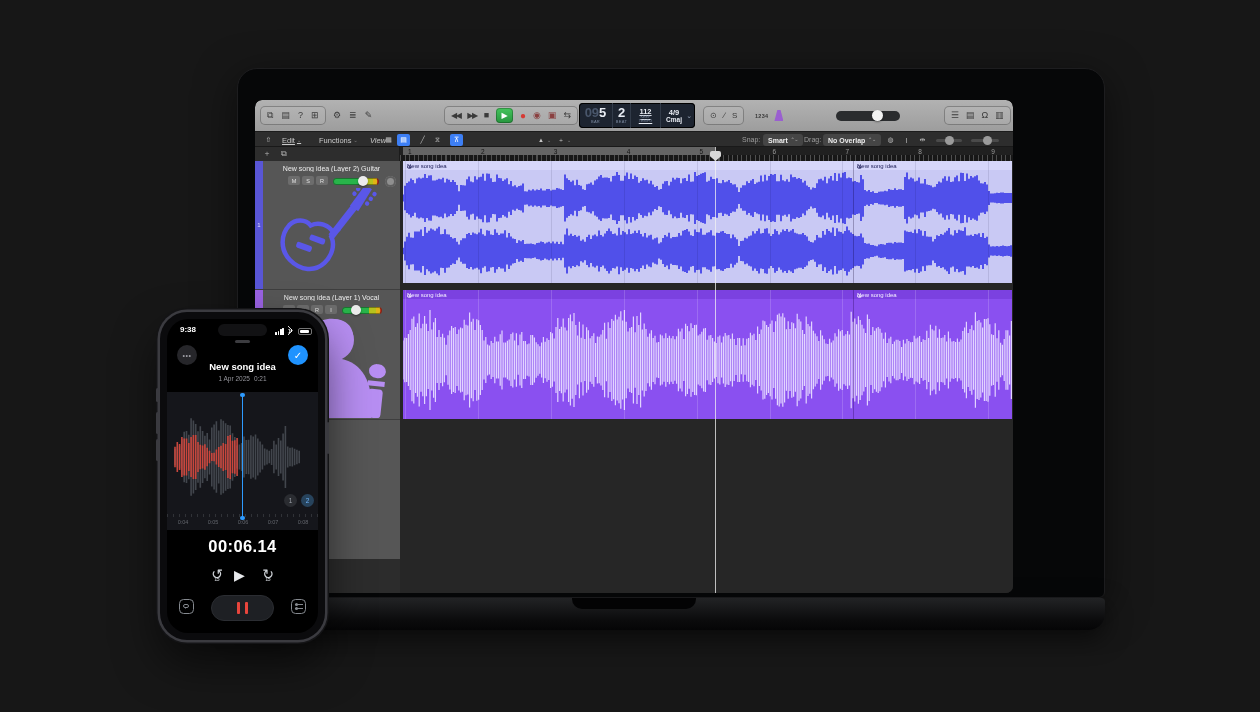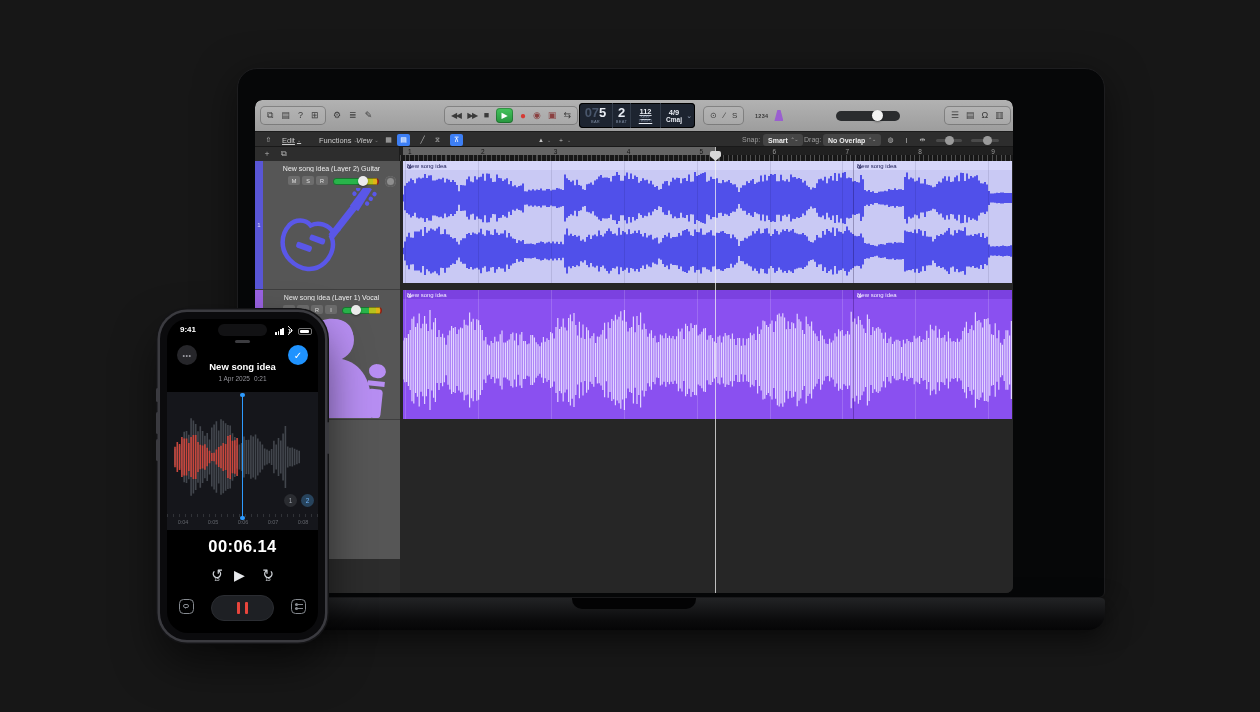--- a/index.html
+++ b/index.html
@@ -175,21 +175,21 @@
             <span class="ic">▶</span>
           </span>
         <span class="ic rec">●</span>
         <span class="ic halfred">◉</span>
         <span class="ic halfred">▣</span>
         <span class="ic">⇆</span>
       </div>
 
       <div class="abs" id="lcd">
         <div class="lcd-sec" style="width:34px;">
-          <div class="lcd-big"><span class="dim">07</span><span>5</span></div>
+          <div class="lcd-big"><span class="dim">09</span><span>5</span></div>
           <div class="lcd-lab">BAR</div>
         </div>
         <div class="lcd-sec" style="width:18px;">
           <div class="lcd-big">2</div>
           <div class="lcd-lab">BEAT</div>
         </div>
         <div class="lcd-sec" style="width:30px;text-decoration:underline;">
           <div class="lcd-mid">112</div>
           <div class="lcd-tiny">KEEP</div>
           <div class="lcd-tiny">TEMPO</div>
@@ -225,21 +225,21 @@
     <div class="abs" id="menubar">
       <span class="mbtn" style="left:7px;">⇧</span>
       <div class="mb-item" style="left:27px;text-decoration:underline;">
         <span>Edit</span>
           <span class="chev">⌄</span>
       </div>
       <div class="mb-item" style="left:56px;padding-left:8px;">
         <span>Functions</span>
           <span class="chev">⌄</span>
       </div>
-      <div class="mb-item" style="left:101px;font-style:italic;">
+      <div class="mb-item" style="left:115px;font-style:italic;">
         <span>View</span>
           <span class="chev">⌄</span>
       </div>
       <span class="mbtn" style="left:127px;">▦</span>
       <span class="mbtn blue" style="left:142px;">▤</span>
       <span class="mbtn" style="left:161px;">╱</span>
       <span class="mbtn" style="left:176px;">⧖</span>
       <span class="mbtn blue" style="left:195px;">⊼</span>
 
       <div class="mb-item" style="left:283px; gap:3px;">
@@ -393,21 +393,21 @@
   </div>
 
   <div class="abs" id="iphone">
     <span class="side-btn" style="left:-4px; top:76px; width:2.5px; height:14px;"></span>
     <span class="side-btn" style="left:-4px; top:100px; width:2.5px; height:22px;"></span>
     <span class="side-btn" style="left:-4px; top:127px; width:2.5px; height:22px;"></span>
     <span class="side-btn" style="right:-4px; top:110px; width:2.5px; height:32px;"></span>
   </div>
 
   <div class="abs" id="ip-screen">
-    <span class="ip-abs" id="ip-status-time">9:41</span>
+    <span class="ip-abs" id="ip-status-time">9:38</span>
     <span class="ip-abs" id="ip-island"></span>
     <span class="ip-abs" id="ip-sig">
       <i style="height:3px;"></i>
         <i style="height:4.4px;"></i>
         <i style="height:5.8px;"></i>
         <i style="height:7px;"></i>
     </span>
     <span class="ip-abs" id="ip-wifi">
       <i style="left:0; top:0; width:7px; height:7px;"></i>
         <i style="left:2px; top:2px; width:3.6px; height:3.6px;"></i>

